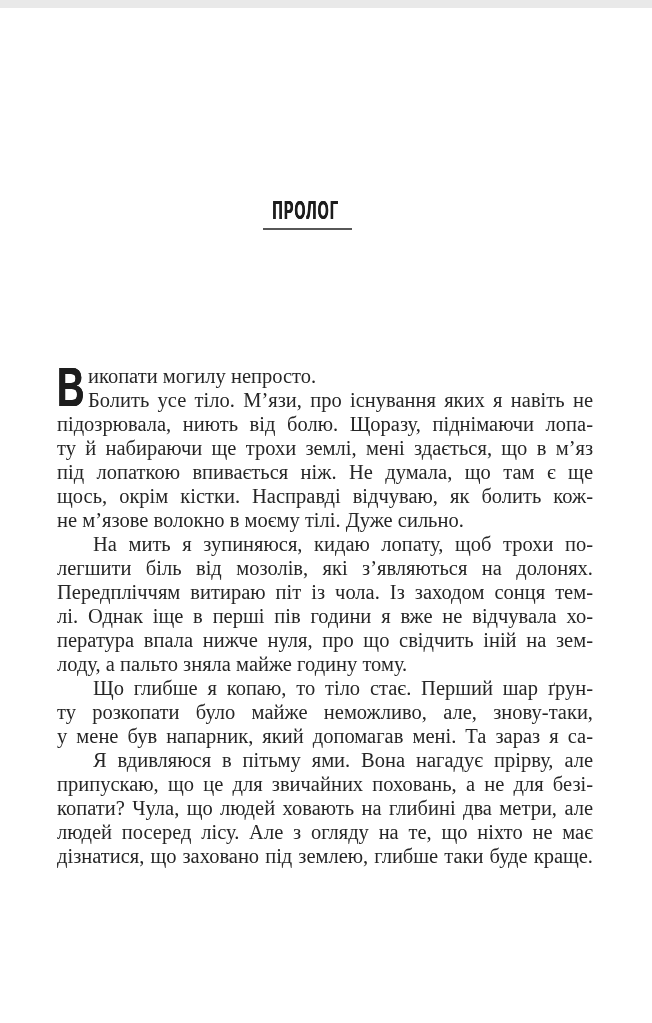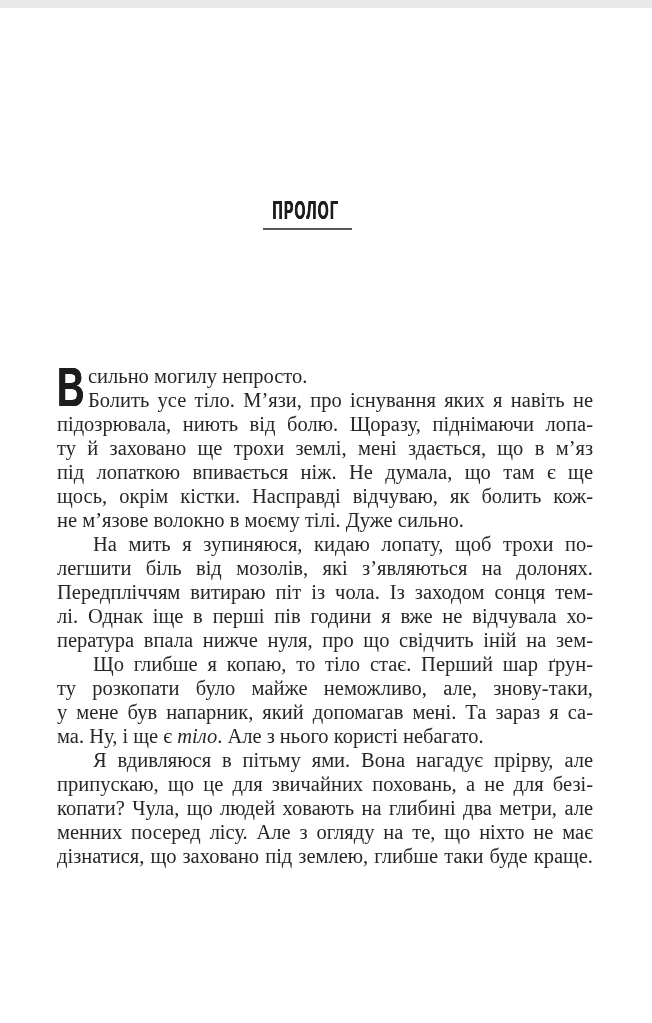--- a/index.html
+++ b/index.html
@@ -80,43 +80,43 @@
   <div class="chapter-title">
     <span class="squeeze">ПРОЛОГ</span>
   </div>
 
   <div class="title-rule"></div>
 
   <div class="drop-cap">В</div>
 
   <div class="text-block" id="text-block">
       <div class="paragraph">
-        <div class="line dc-indent short">сильно могилу непросто.</div>
+        <div class="line dc-indent short">икопати могилу непросто.</div>
         <div class="line dc-indent">Болить усе тіло. М’язи, про існування яких я навіть не</div>
         <div class="line">підозрювала, ниють від болю. Щоразу, піднімаючи лопа-</div>
-        <div class="line">ту й заховано ще трохи землі, мені здається, що в м’яз</div>
+        <div class="line">ту й набираючи ще трохи землі, мені здається, що в м’яз</div>
         <div class="line">під лопаткою впивається ніж. Не думала, що там є ще</div>
         <div class="line">щось, окрім кістки. Насправді відчуваю, як болить кож-</div>
         <div class="line short">не м’язове волокно в моєму тілі. Дуже сильно.</div>
       </div>
       <div class="paragraph">
         <div class="line p-indent">На мить я зупиняюся, кидаю лопату, щоб трохи по-</div>
         <div class="line">легшити біль від мозолів, які з’являються на долонях.</div>
         <div class="line">Передпліччям витираю піт із чола. Із заходом сонця тем-</div>
         <div class="line">лі. Однак іще в перші пів години я вже не відчувала хо-</div>
         <div class="line">пература впала нижче нуля, про що свідчить іній на зем-</div>
+        <div class="line short">лоду, а пальто зняла майже годину тому.</div>
       </div>
       <div class="paragraph">
         <div class="line p-indent">Що глибше я копаю, то тіло стає. Перший шар ґрун-</div>
         <div class="line">ту розкопати було майже неможливо, але, знову-таки,</div>
         <div class="line">у мене був напарник, який допомагав мені. Та зараз я са-</div>
-        <div class="line short"><span>ма. Ну, і ще є </span><span class="italic">тіло</span><span>. Але з нього користі небагато.</span></div>
       </div>
       <div class="paragraph">
         <div class="line p-indent">Я вдивляюся в пітьму ями. Вона нагадує прірву, але</div>
         <div class="line">припускаю, що це для звичайних поховань, а не для безі-</div>
         <div class="line">копати? Чула, що людей ховають на глибині два метри, але</div>
-        <div class="line">менних посеред лісу. Але з огляду на те, що ніхто не має</div>
+        <div class="line">людей посеред лісу. Але з огляду на те, що ніхто не має</div>
         <div class="line">дізнатися, що заховано під землею, глибше таки буде краще.</div>
       </div>
     </div>
 
 </div>
 
 </body></html>

